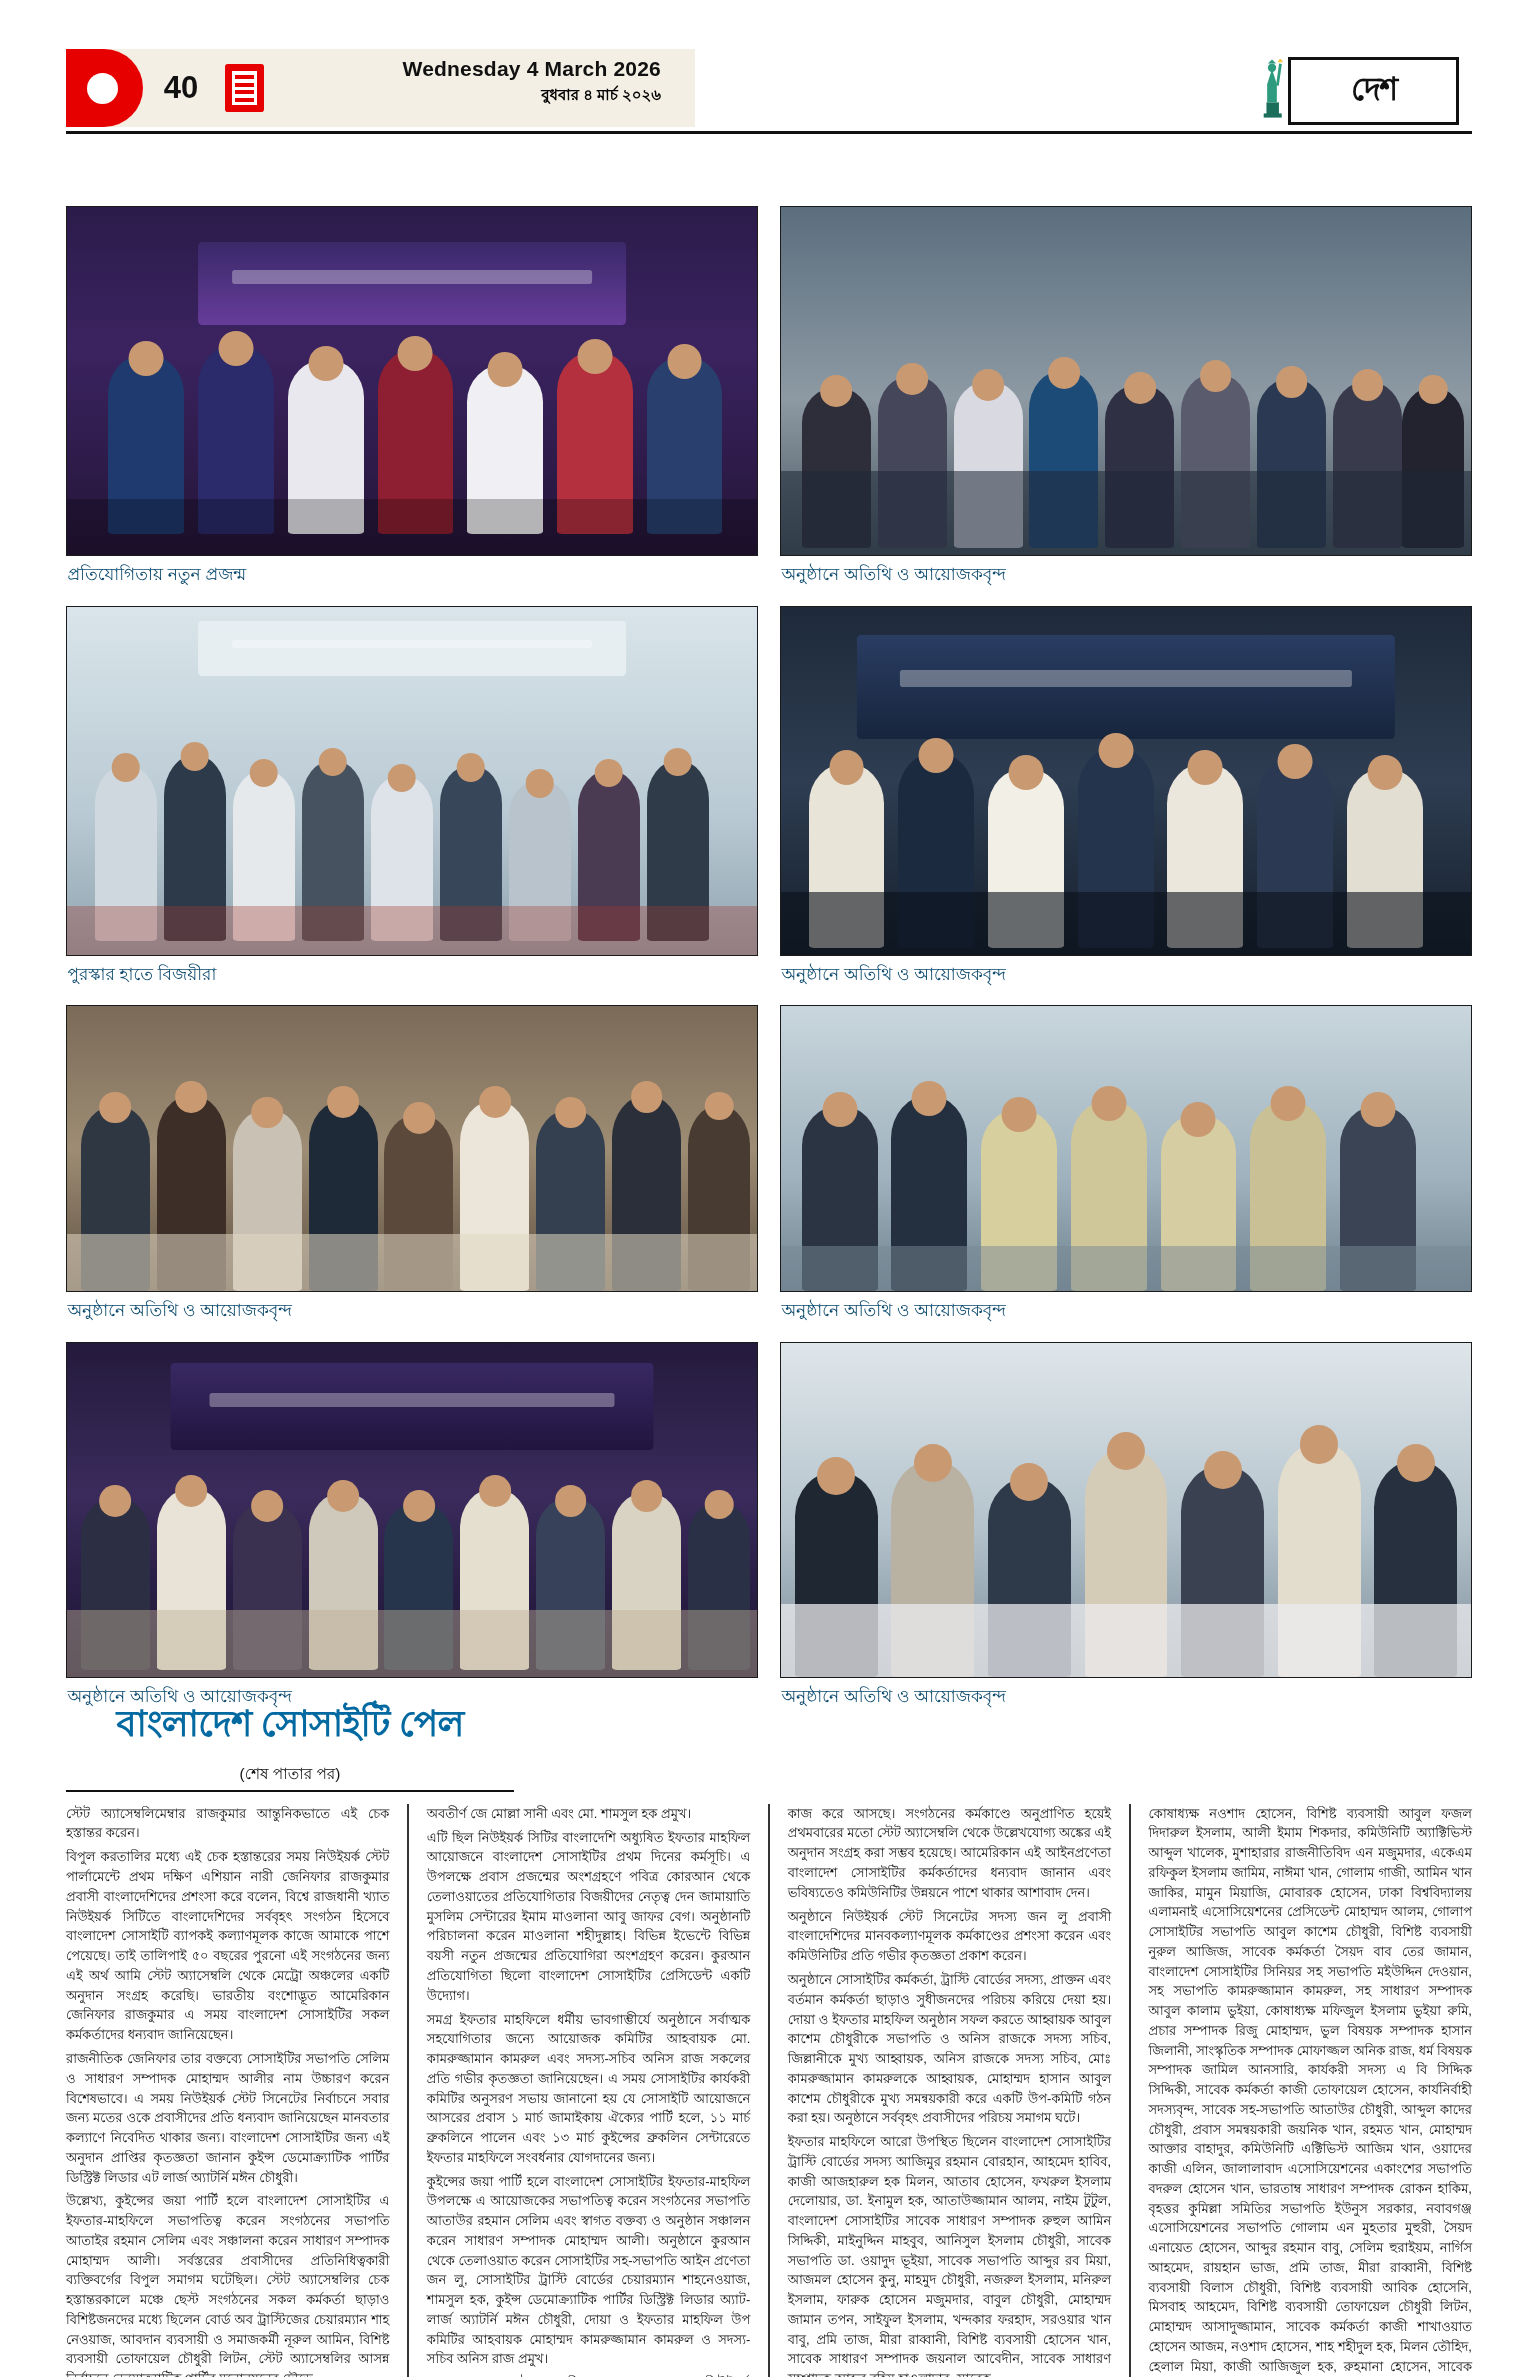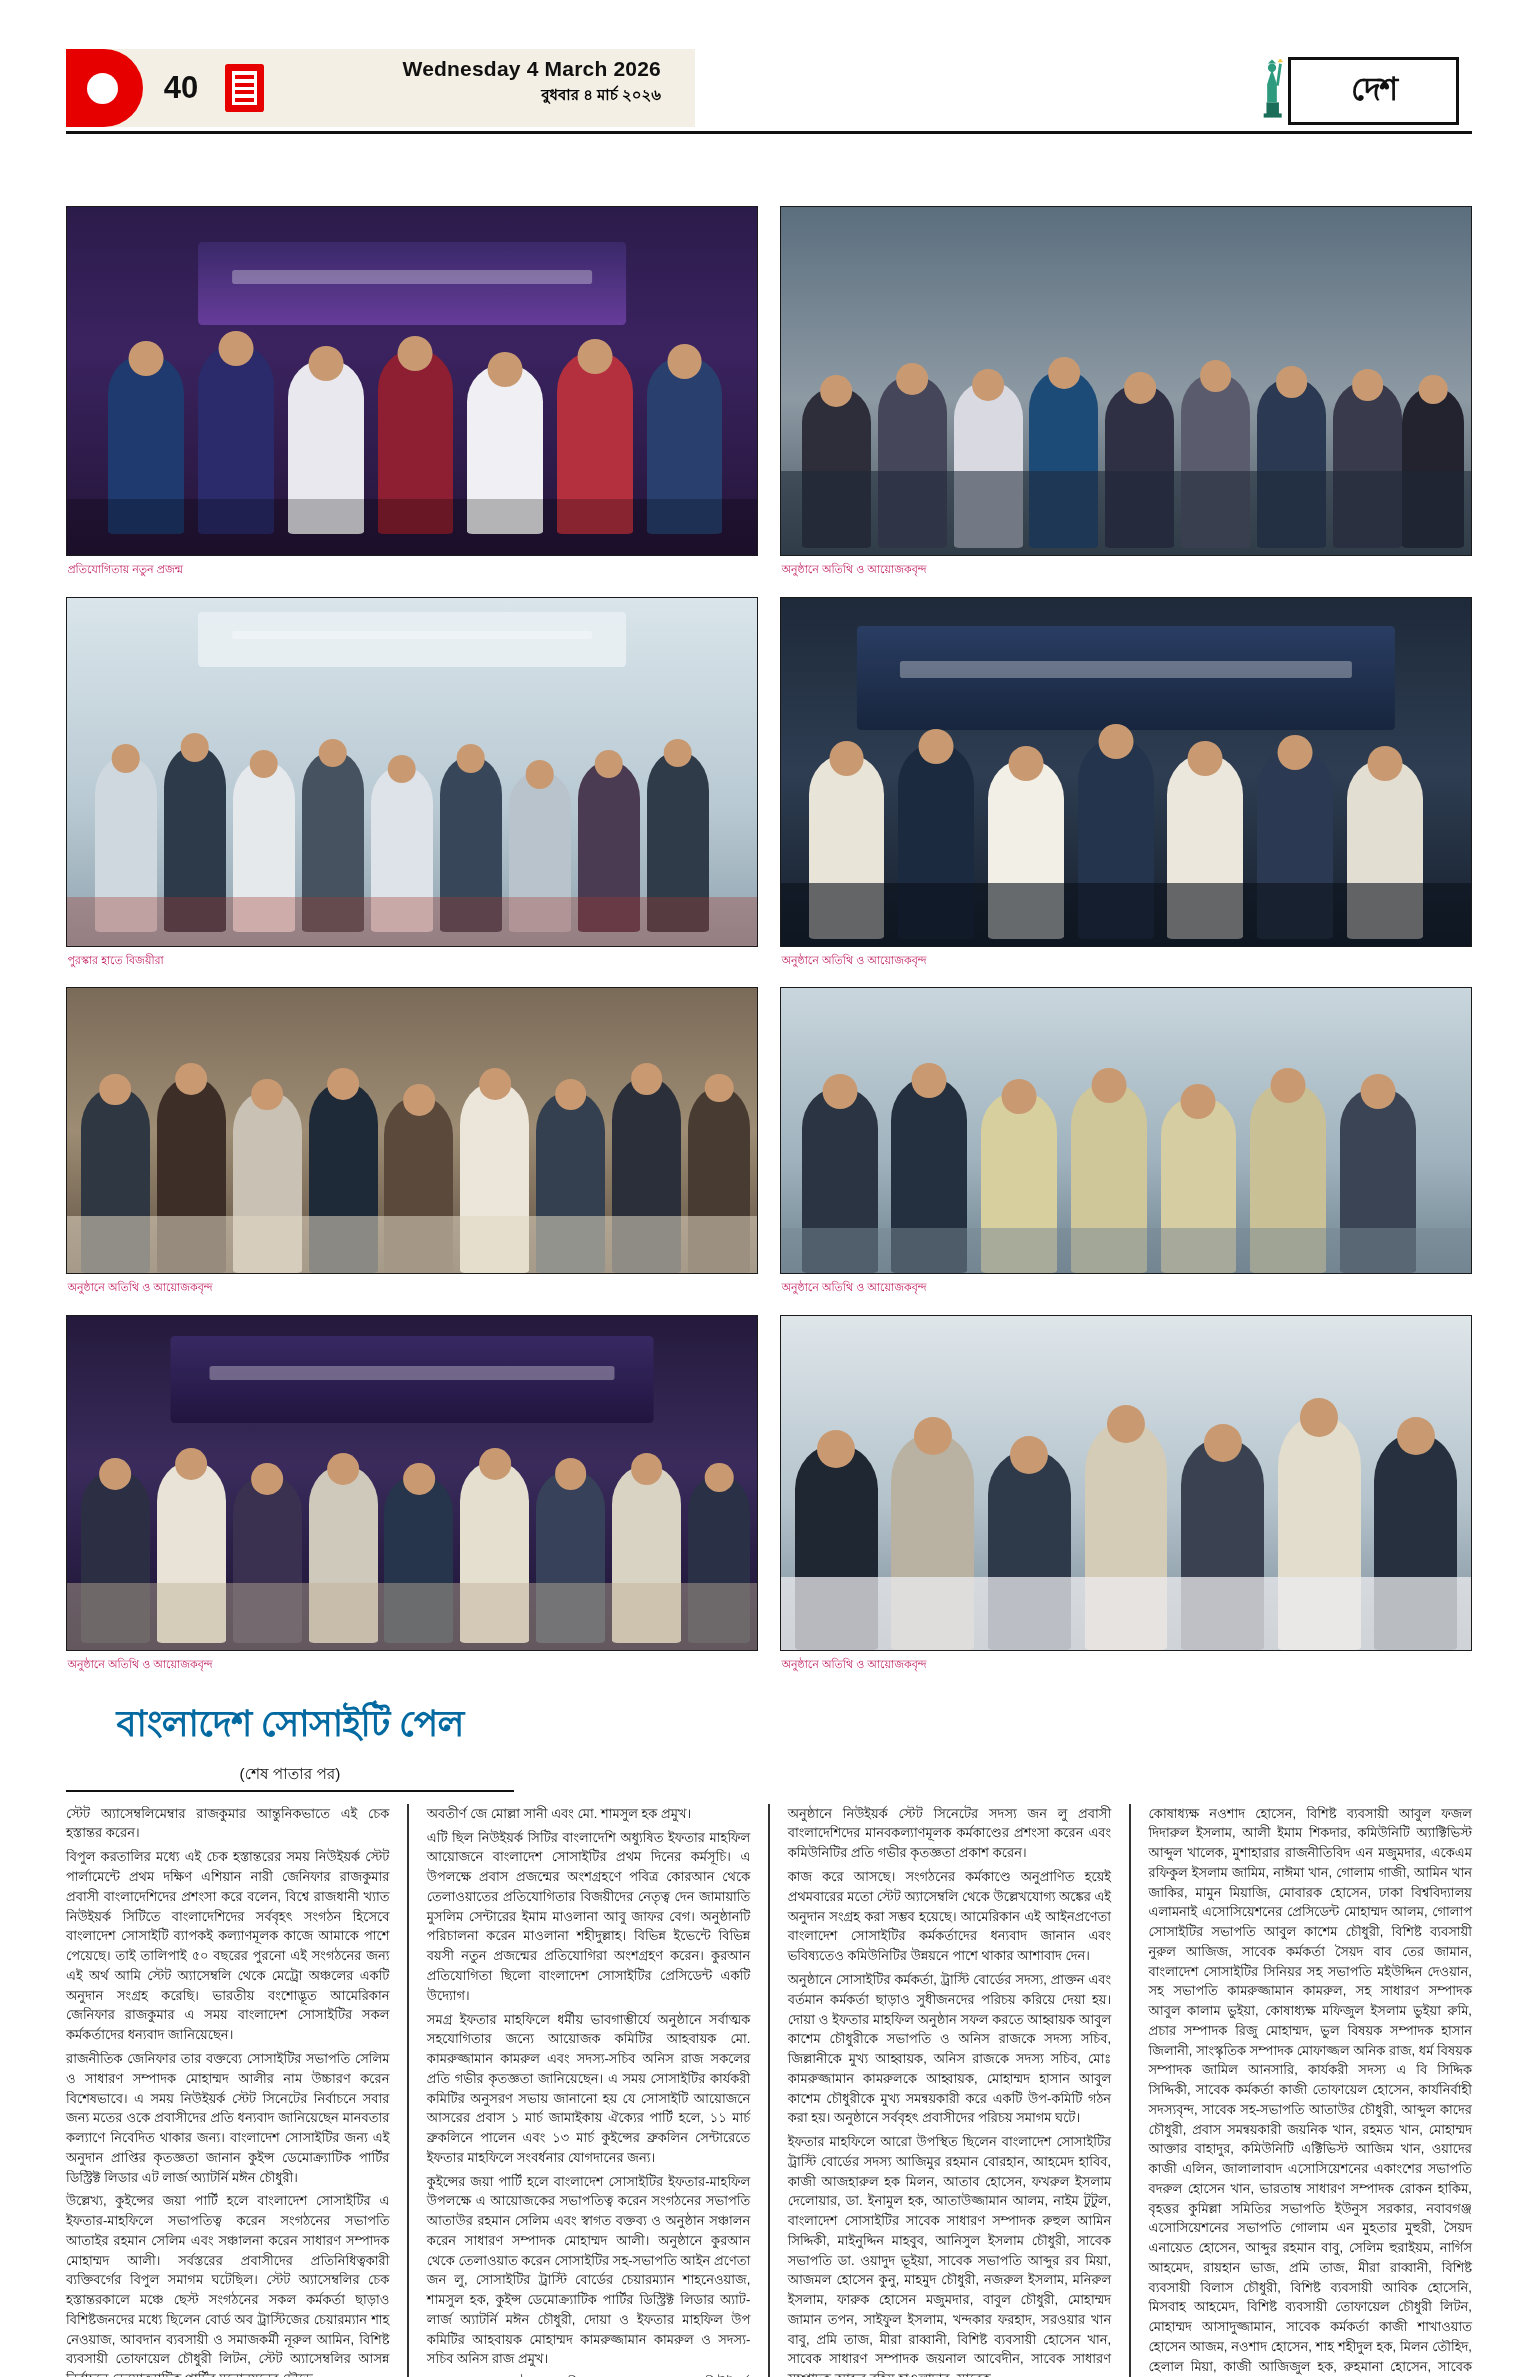--- a/index.html
+++ b/index.html
@@ -29,21 +29,21 @@
 
   
   .photos{position:absolute;left:66px;top:157px;width:1406px;}
   .prow{display:flex;justify-content:space-between;margin-bottom:7px;}
   .pcell{width:692px;}
   .pframe{width:692px;border:1.4px solid #1b1b1b;box-sizing:border-box;overflow:hidden;position:relative;background:#2b2b38;}
   .h1{height:350px;}
   .h2{height:350px;}
   .h3{height:287px;}
   .h4{height:336px;}
-  .cap{font-size:11px;color:#be185d;margin:4.9px 0 9.8px 1.4px;font-weight:normal;}
+  .cap{font-size:17px;color:#0c4a6e;margin:4.9px 0 9.8px 1.4px;font-weight:normal;}
 
   
   .ph{position:absolute;inset:0;}
   .stage-a{background:linear-gradient(180deg,#2b1b4a 0%,#3b2360 40%,#241538 100%);}
   .stage-b{background:linear-gradient(180deg,#5b6e7e 0%,#8d9aa4 55%,#4a5560 100%);}
   .stage-c{background:linear-gradient(180deg,#d9e5ea 0%,#b9c9d3 60%,#8fa3ae 100%);}
   .stage-d{background:linear-gradient(180deg,#1e2a3a 0%,#2e3d52 50%,#16202c 100%);}
   .stage-e{background:linear-gradient(180deg,#7a6a58 0%,#9e8d74 50%,#5e5043 100%);}
   .stage-f{background:linear-gradient(180deg,#c9d6dd 0%,#9fb2bd 60%,#6f8390 100%);}
   .stage-g{background:linear-gradient(180deg,#241a3c 0%,#3a2b5c 45%,#1a1230 100%);}
@@ -415,22 +415,22 @@
       <div class="vline"></div>
       <div class="col">
         <p>অবতীর্ণ জে মোল্লা সানী এবং মো. শামসুল হক প্রমুখ।</p>
         <p>এটি ছিল নিউইয়র্ক সিটির বাংলাদেশি অধ্যুষিত ইফতার মাহফিল আয়োজনে বাংলাদেশ সোসাইটির প্রথম দিনের কর্মসূচি। এ উপলক্ষে প্রবাস প্রজন্মের অংশগ্রহণে পবিত্র কোরআন থেকে তেলাওয়াতের প্রতিযোগিতার বিজয়ীদের নেতৃত্ব দেন জামায়াতি মুসলিম সেন্টারের ইমাম মাওলানা আবু জাফর বেগ। অনুষ্ঠানটি পরিচালনা করেন মাওলানা শহীদুল্লাহ। বিভিন্ন ইভেন্টে বিভিন্ন বয়সী নতুন প্রজন্মের প্রতিযোগিরা অংশগ্রহণ করেন। কুরআন প্রতিযোগিতা ছিলো বাংলাদেশ সোসাইটির প্রেসিডেন্ট একটি উদ্যোগ।</p>
         <p>সমগ্র ইফতার মাহফিলে ধর্মীয় ভাবগাম্ভীর্যে অনুষ্ঠানে সর্বাত্মক সহযোগিতার জন্যে আয়োজক কমিটির আহবায়ক মো. কামরুজ্জামান কামরুল এবং সদস্য-সচিব অনিস রাজ সকলের প্রতি গভীর কৃতজ্ঞতা জানিয়েছেন। এ সময় সোসাইটির কার্যকরী কমিটির অনুসরণ সভায় জানানো হয় যে সোসাইটি আয়োজনে আসরের প্রবাস ১ মার্চ জামাইকায় ঐক্যের পার্টি হলে, ১১ মার্চ ব্রুকলিনে পালেন এবং ১৩ মার্চ কুইন্সের ব্রুকলিন সেন্টারেতে ইফতার মাহফিলে সংবর্ধনার যোগদানের জন্য।</p>
         <p>কুইন্সের জয়া পার্টি হলে বাংলাদেশ সোসাইটির ইফতার-মাহফিল উপলক্ষে এ আয়োজকের সভাপতিত্ব করেন সংগঠনের সভাপতি আতাউর রহমান সেলিম এবং স্বাগত বক্তব্য ও অনুষ্ঠান সঞ্চালন করেন সাধারণ সম্পাদক মোহাম্মদ আলী। অনুষ্ঠানে কুরআন থেকে তেলাওয়াত করেন সোসাইটির সহ-সভাপতি আইন প্রণেতা জন লু, সোসাইটির ট্রাস্টি বোর্ডের চেয়ারম্যান শাহনেওয়াজ, শামসুল হক, কুইন্স ডেমোক্র্যাটিক পার্টির ডিস্ট্রিক্ট লিডার অ্যাট-লার্জ অ্যাটর্নি মঈন চৌধুরী, দোয়া ও ইফতার মাহফিল উপ কমিটির আহবায়ক মোহাম্মদ কামরুজ্জামান কামরুল ও সদস্য-সচিব অনিস রাজ প্রমুখ।</p>
         <p>চেক হস্তান্তর অনুষ্ঠানে জেনিফার রাজকুমার বলেন, নিউইয়র্ক সিটিতে বাংলাদেশিদের সর্ববৃহৎ সংগঠন হিসেবে বাংলাদেশ সোসাইটি দীর্ঘদিন ধরে কমিউনিটির কল্যাণে</p>
       </div>
       <div class="vline"></div>
       <div class="col">
+        <p>কাজ করে আসছে। সংগঠনের কর্মকাণ্ডে অনুপ্রাণিত হয়েই প্রথমবারের মতো স্টেট অ্যাসেম্বলি থেকে উল্লেখযোগ্য অঙ্কের এই অনুদান সংগ্রহ করা সম্ভব হয়েছে। আমেরিকান এই আইনপ্রণেতা বাংলাদেশ সোসাইটির কর্মকর্তাদের ধন্যবাদ জানান এবং ভবিষ্যতেও কমিউনিটির উন্নয়নে পাশে থাকার আশাবাদ দেন।</p>
         <p>অনুষ্ঠানে নিউইয়র্ক স্টেট সিনেটের সদস্য জন লু প্রবাসী বাংলাদেশিদের মানবকল্যাণমূলক কর্মকাণ্ডের প্রশংসা করেন এবং কমিউনিটির প্রতি গভীর কৃতজ্ঞতা প্রকাশ করেন।</p>
-        <p>কাজ করে আসছে। সংগঠনের কর্মকাণ্ডে অনুপ্রাণিত হয়েই প্রথমবারের মতো স্টেট অ্যাসেম্বলি থেকে উল্লেখযোগ্য অঙ্কের এই অনুদান সংগ্রহ করা সম্ভব হয়েছে। আমেরিকান এই আইনপ্রণেতা বাংলাদেশ সোসাইটির কর্মকর্তাদের ধন্যবাদ জানান এবং ভবিষ্যতেও কমিউনিটির উন্নয়নে পাশে থাকার আশাবাদ দেন।</p>
         <p>অনুষ্ঠানে সোসাইটির কর্মকর্তা, ট্রাস্টি বোর্ডের সদস্য, প্রাক্তন এবং বর্তমান কর্মকর্তা ছাড়াও সুধীজনদের পরিচয় করিয়ে দেয়া হয়। দোয়া ও ইফতার মাহফিল অনুষ্ঠান সফল করতে আহ্বায়ক আবুল কাশেম চৌধুরীকে সভাপতি ও অনিস রাজকে সদস্য সচিব, জিল্লানীকে মুখ্য আহ্বায়ক, অনিস রাজকে সদস্য সচিব, মোঃ কামরুজ্জামান কামরুলকে আহ্বায়ক, মোহাম্মদ হাসান আবুল কাশেম চৌধুরীকে মুখ্য সমন্বয়কারী করে একটি উপ-কমিটি গঠন করা হয়। অনুষ্ঠানে সর্ববৃহৎ প্রবাসীদের পরিচয় সমাগম ঘটে।</p>
         <p>ইফতার মাহফিলে আরো উপস্থিত ছিলেন বাংলাদেশ সোসাইটির ট্রাস্টি বোর্ডের সদস্য আজিমুর রহমান বোরহান, আহমেদ হাবিব, কাজী আজহারুল হক মিলন, আতাব হোসেন, ফখরুল ইসলাম দেলোয়ার, ডা. ইনামুল হক, আতাউজ্জামান আলম, নাইম টুটুল, বাংলাদেশ সোসাইটির সাবেক সাধারণ সম্পাদক রুহুল আমিন সিদ্দিকী, মাইনুদ্দিন মাহবুব, আনিসুল ইসলাম চৌধুরী, সাবেক সভাপতি ডা. ওয়াদুদ ভূইয়া, সাবেক সভাপতি আব্দুর রব মিয়া, আজমল হোসেন কুনু, মাহমুদ চৌধুরী, নজরুল ইসলাম, মনিরুল ইসলাম, ফারুক হোসেন মজুমদার, বাবুল চৌধুরী, মোহাম্মদ জামান তপন, সাইফুল ইসলাম, খন্দকার ফরহাদ, সরওয়ার খান বাবু, প্রমি তাজ, মীরা রাব্বানী, বিশিষ্ট ব্যবসায়ী হোসেন খান, সাবেক সাধারণ সম্পাদক জয়নাল আবেদীন, সাবেক সাধারণ সম্পাদক আব্দুর রহিম হাওলাদার, সাবেক</p>
       </div>
       <div class="vline"></div>
       <div class="col">
         <p>কোষাধ্যক্ষ নওশাদ হোসেন, বিশিষ্ট ব্যবসায়ী আবুল ফজল দিদারুল ইসলাম, আলী ইমাম শিকদার, কমিউনিটি অ্যাক্টিভিস্ট আব্দুল খালেক, মুশাহারার রাজনীতিবিদ এন মজুমদার, একেএম রফিকুল ইসলাম জামিম, নাঈমা খান, গোলাম গাজী, আমিন খান জাকির, মামুন মিয়াজি, মোবারক হোসেন, ঢাকা বিশ্ববিদ্যালয় এলামনাই এসোসিয়েশনের প্রেসিডেন্ট মোহাম্মদ আলম, গোলাপ সোসাইটির সভাপতি আবুল কাশেম চৌধুরী, বিশিষ্ট ব্যবসায়ী নুরুল আজিজ, সাবেক কর্মকর্তা সৈয়দ বাব তের জামান, বাংলাদেশ সোসাইটির সিনিয়র সহ সভাপতি মইউদ্দিন দেওয়ান, সহ সভাপতি কামরুজ্জামান কামরুল, সহ সাধারণ সম্পাদক আবুল কালাম ভুইয়া, কোষাধ্যক্ষ মফিজুল ইসলাম ভুইয়া রুমি, প্রচার সম্পাদক রিজু মোহাম্মদ, ভুল বিষয়ক সম্পাদক হাসান জিলানী, সাংস্কৃতিক সম্পাদক মোফাজ্জল অনিক রাজ, ধর্ম বিষয়ক সম্পাদক জামিল আনসারি, কার্যকরী সদস্য এ বি সিদ্দিক সিদ্দিকী, সাবেক কর্মকর্তা কাজী তোফায়েল হোসেন, কার্যনির্বাহী সদস্যবৃন্দ, সাবেক সহ-সভাপতি আতাউর চৌধুরী, আব্দুল কাদের চৌধুরী, প্রবাস সমন্বয়কারী জয়নিক খান, রহমত খান, মোহাম্মদ আক্তার বাহাদুর, কমিউনিটি এক্টিভিস্ট আজিম খান, ওয়াদের কাজী এলিন, জালালাবাদ এসোসিয়েশনের একাংশের সভাপতি বদরুল হোসেন খান, ভারতাম্ব সাধারণ সম্পাদক রোকন হাকিম, বৃহত্তর কুমিল্লা সমিতির সভাপতি ইউনুস সরকার, নবাবগঞ্জ এসোসিয়েশনের সভাপতি গোলাম এন মুহতার মুহুরী, সৈয়দ এনায়েত হোসেন, আব্দুর রহমান বাবু, সেলিম হুরাইয়ম, নার্গিস আহমেদ, রায়হান ভাজ, প্রমি তাজ, মীরা রাব্বানী, বিশিষ্ট ব্যবসায়ী বিলাস চৌধুরী, বিশিষ্ট ব্যবসায়ী আবিক হোসেনি, মিসবাহ আহমেদ, বিশিষ্ট ব্যবসায়ী তোফায়েল চৌধুরী লিটন, মোহাম্মদ আসাদুজ্জামান, সাবেক কর্মকর্তা কাজী শাখাওয়াত হোসেন আজম, নওশাদ হোসেন, শাহ শহীদুল হক, মিলন তৌহিদ, হেলাল মিয়া, কাজী আজিজুল হক, রুহমানা হোসেন, সাবেক কর্মকর্তা সালামত উল্লাহ প্রমুখ।</p>
       </div>
     </div>
   </div>
 

